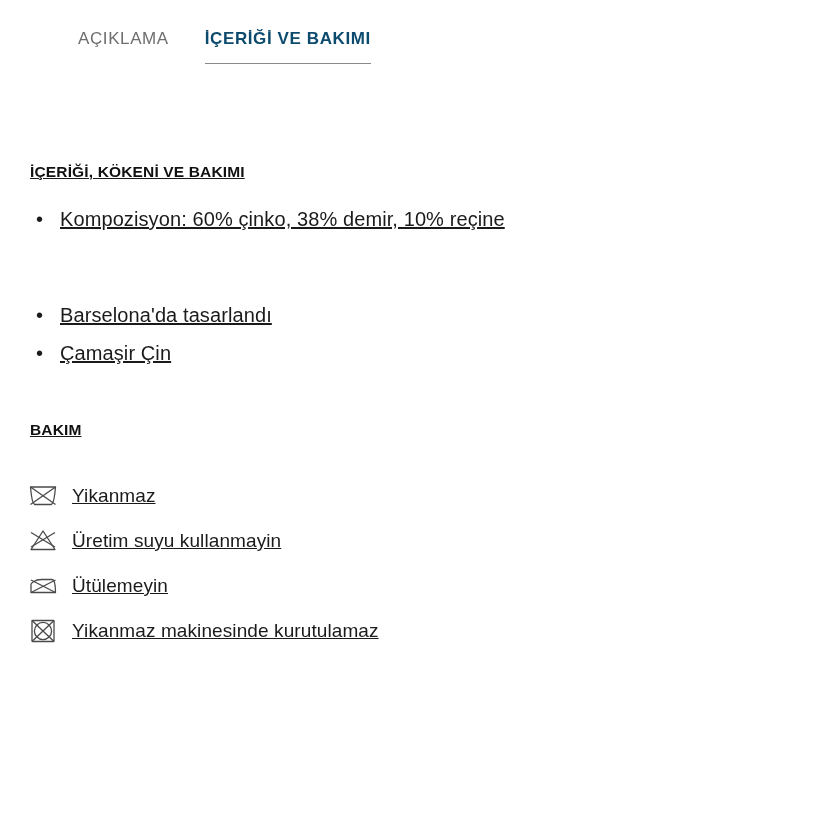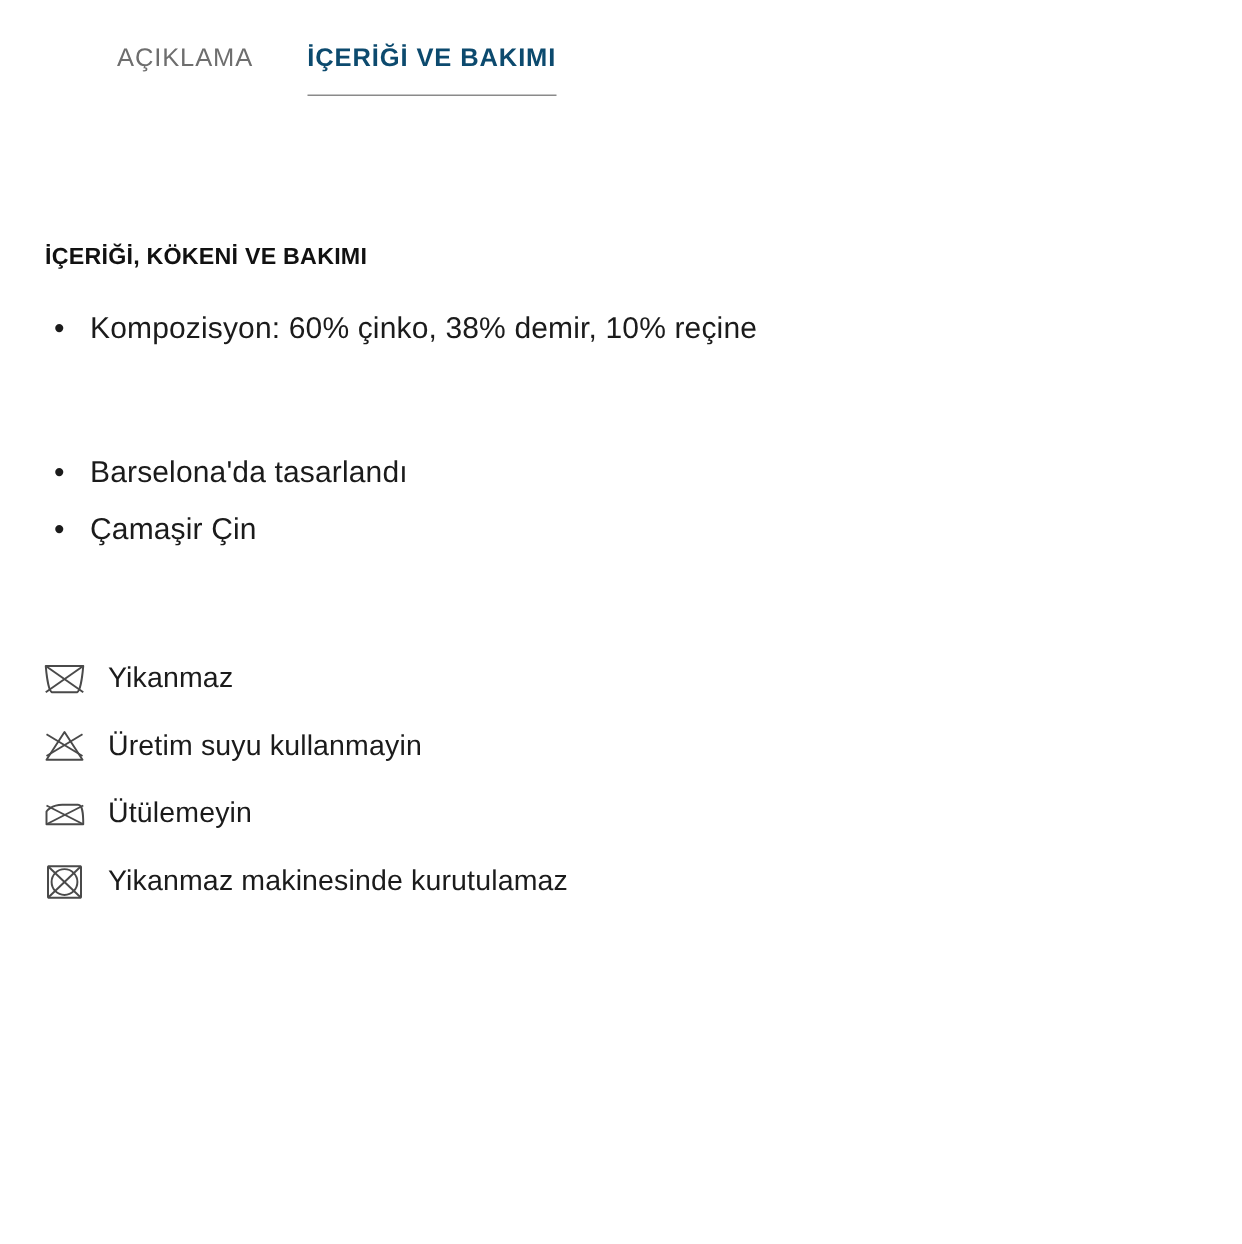--- a/index.html
+++ b/index.html
@@ -61,20 +61,21 @@
     height: 1.5px;
     background: #8a8a8a;
   }
 
   
   .content {
     position: absolute;
     left: 0;
     top: 160px;
     width: 656px;
+    text-decoration: underline;
   }
 
   .section { margin: 0 0 0 0; }
 
   .section-heading {
     margin: 0;
     padding: 0 0 0 30px;
     font-size: 15.5px;
     font-weight: 700;
     letter-spacing: 0.15px;
@@ -109,21 +110,21 @@
   .gap-care   { height: 46px; }
 
   
   .care-list {
     list-style: none;
     margin: 22px 0 0 0;
     padding: 0;
   }
   .care-row {
     display: flex;
-    align-items: flex-start;
+    align-items: flex-end;
     height: 45px;
   }
   .care-icon {
     width: 72px;
     min-width: 72px;
     display: flex;
     align-items: center;
     justify-content: center;
     padding-left: 14px;
   }
@@ -175,20 +176,21 @@
         <li class="bullet-item">
           <span class="dot">•</span>
           <span>Çamaşir Çin</span>
         </li>
       </ul>
     </section>
 
     <div class="gap-care"></div>
 
     <section class="section">
+      <h3 class="section-heading">BAKIM</h3>
 
       <ul class="care-list">
 
         <li class="care-row">
           <span class="care-icon">
             <svg width="30" height="26" viewBox="0 0 30 26" fill="none" stroke="#4a4a4a" stroke-width="1.3" stroke-linejoin="round">
               <path d="M2.5 4 C2.5 4 3.8 20 6.5 21.5 L23.5 21.5 C26.2 20 27.5 4 27.5 4 Z"></path>
               <line x1="2.5" y1="4" x2="27.5" y2="21.5"></line>
               <line x1="27.5" y1="4" x2="2.5" y2="21.5"></line>
             </svg>

